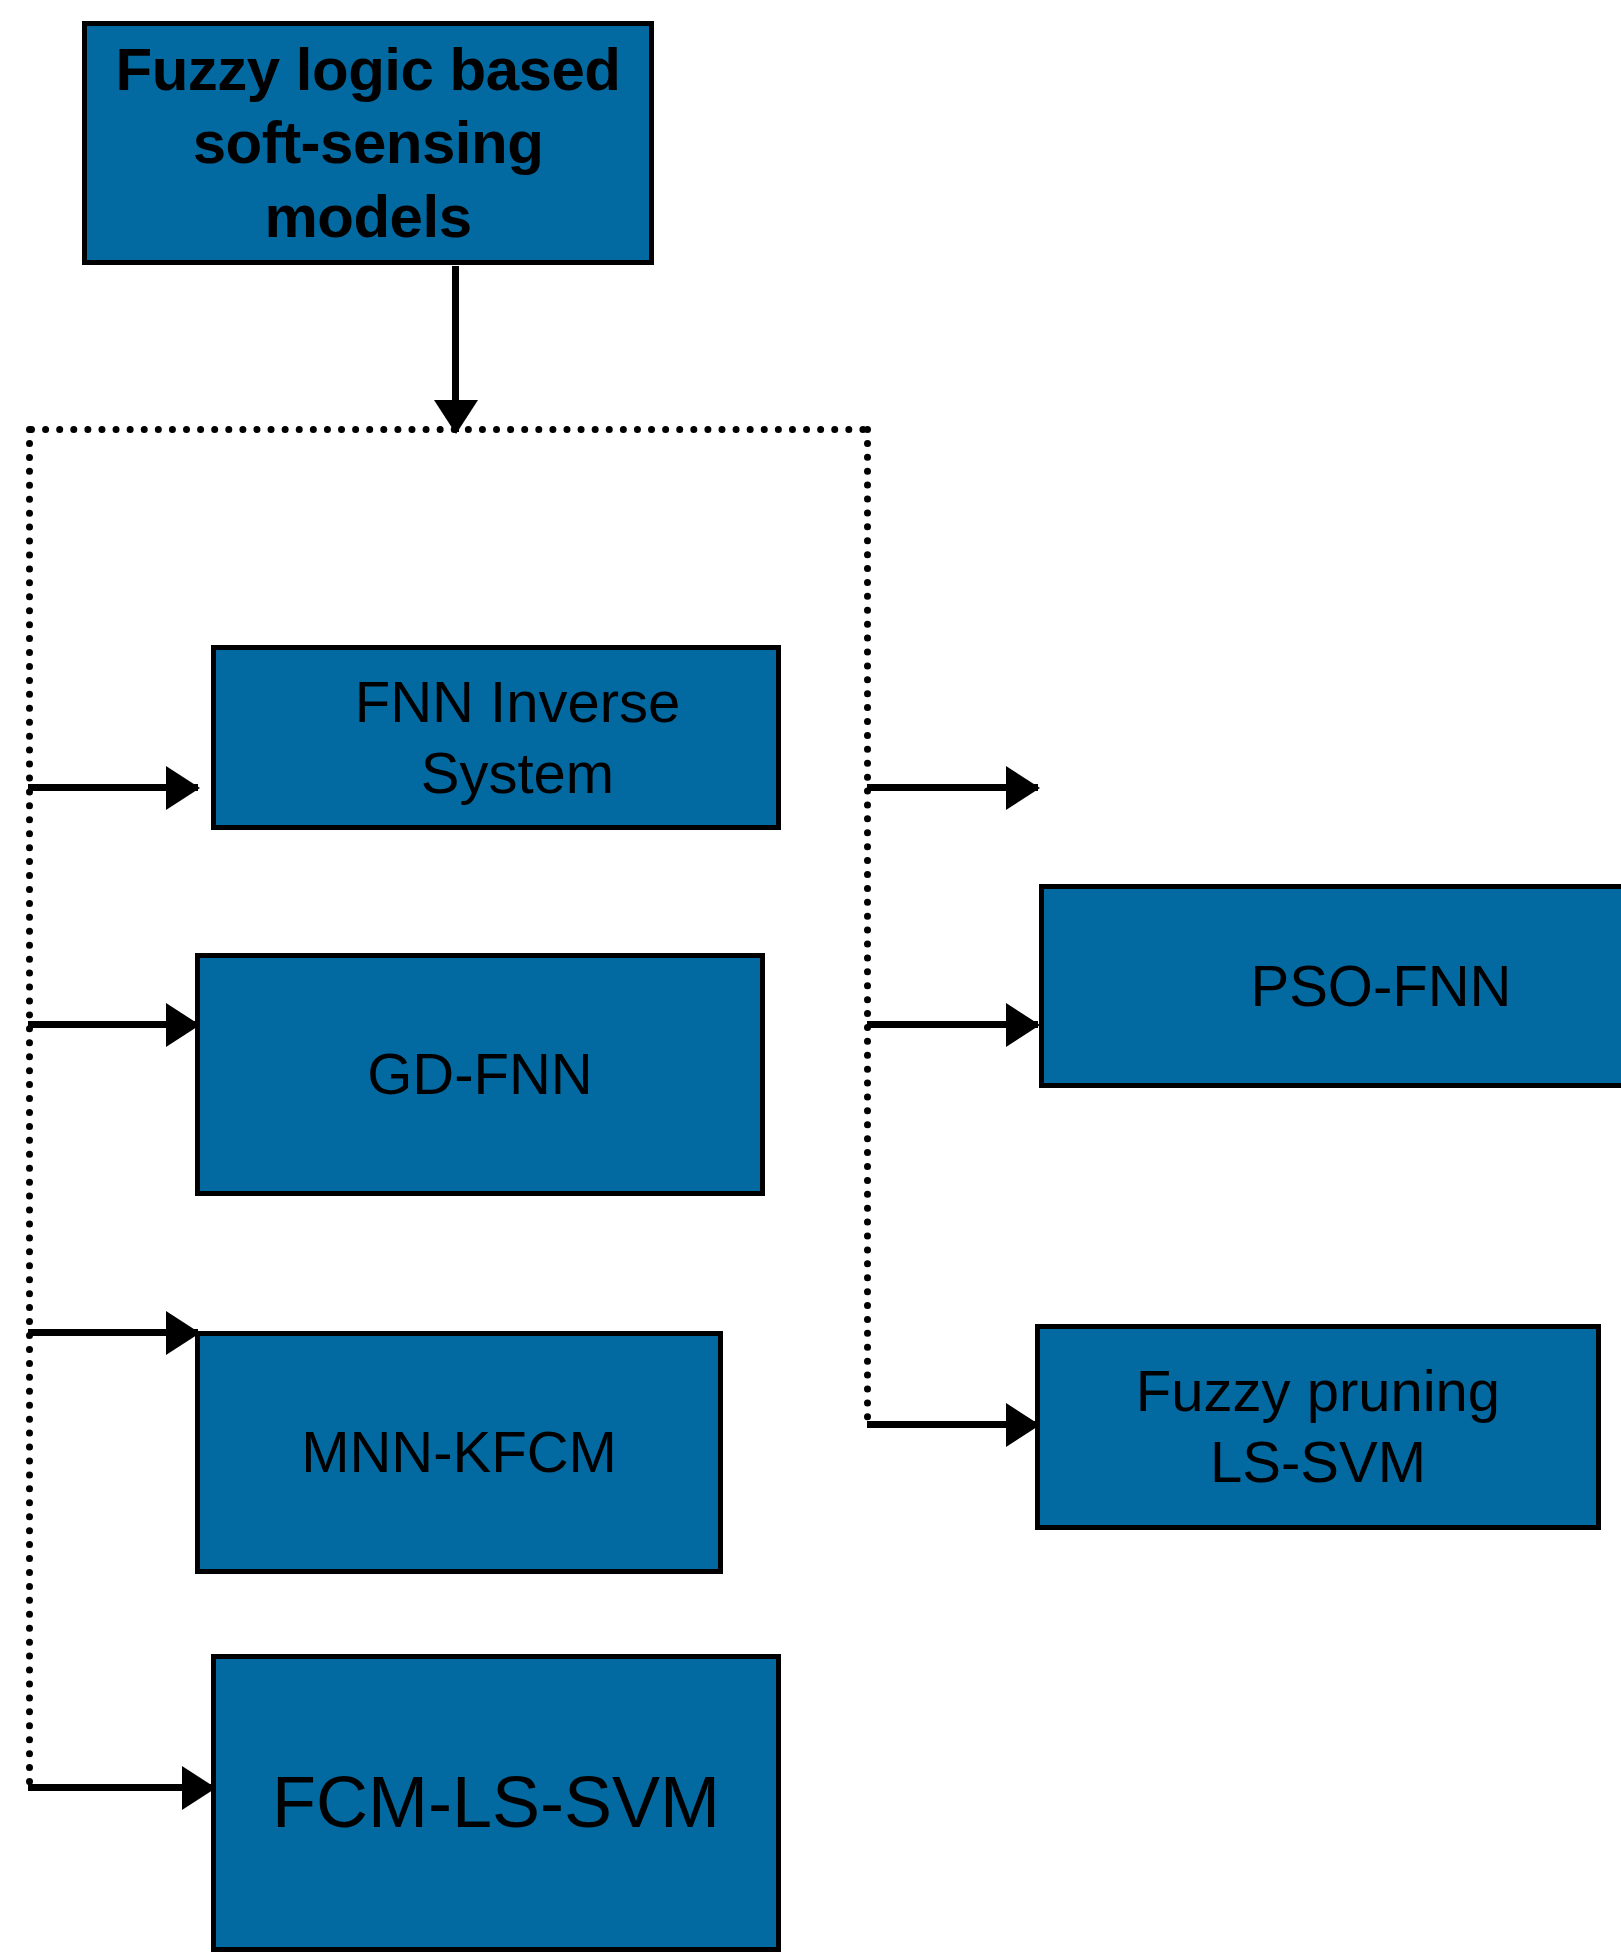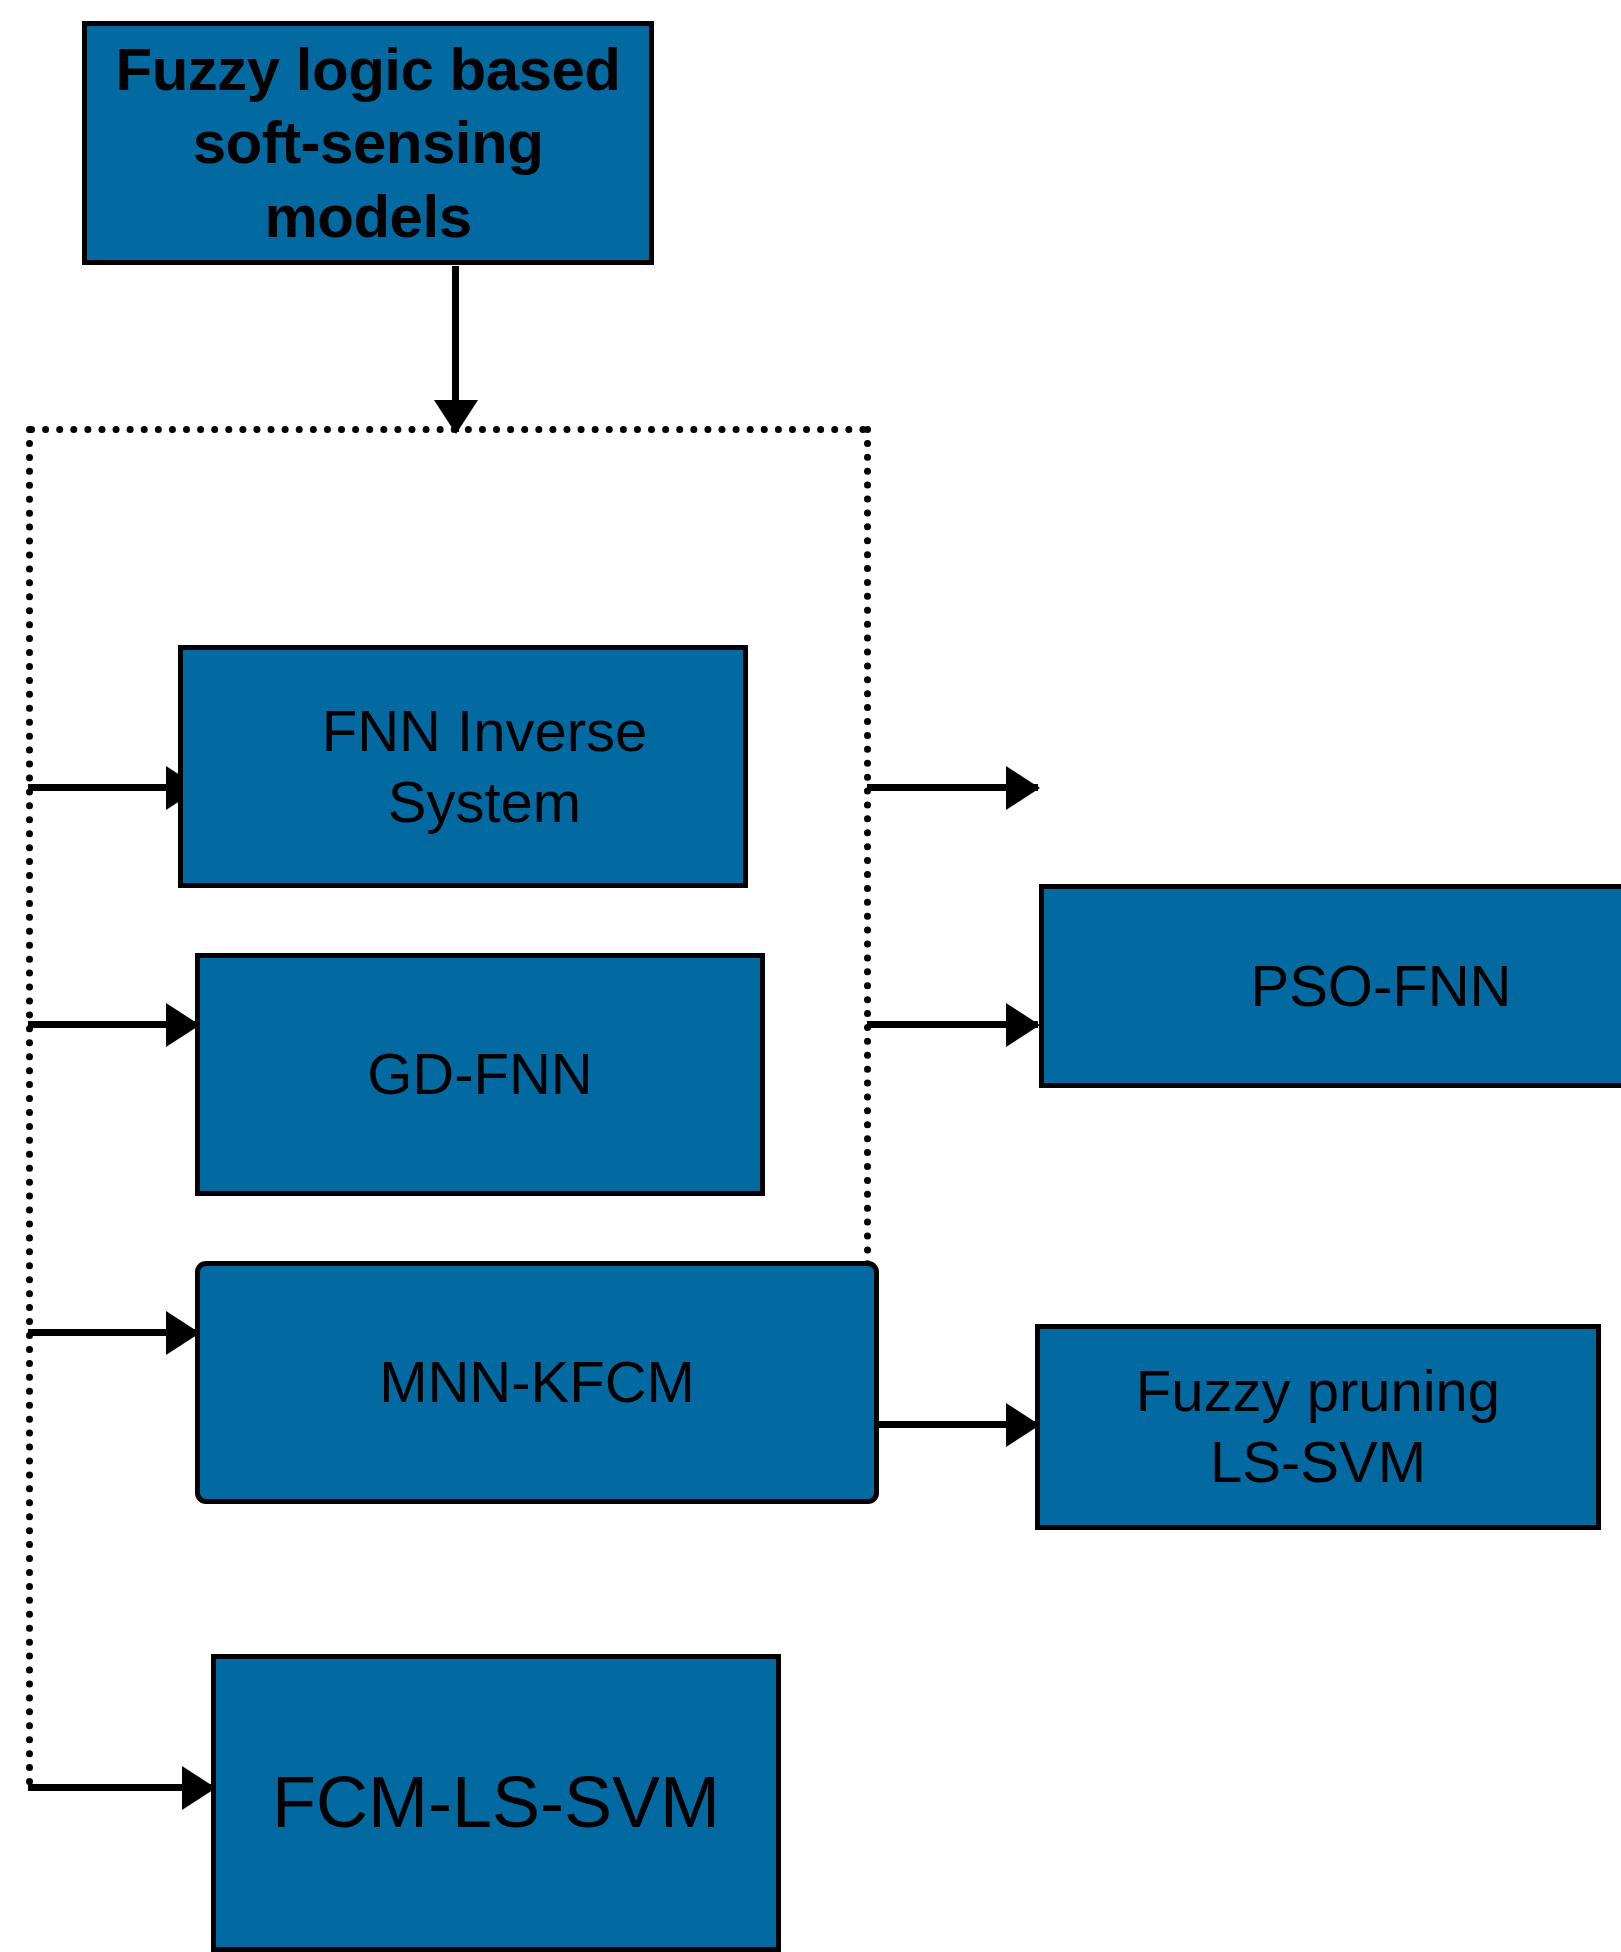--- a/index.html
+++ b/index.html
@@ -34,23 +34,23 @@
   .node-root {
     left: 82px;
     top: 21px;
     width: 572px;
     height: 244px;
     font-size: 60px;
     font-weight: bold;
     letter-spacing: -0.5px;
   }
   
-  .node-l1 { left: 178px; top: 645px;  width: 570px; height: 243px; font-size: 58px; padding-left: 43px; }
+  .node-l1 { left: 211px; top: 645px;  width: 570px; height: 185px; font-size: 58px; padding-left: 43px; }
   .node-l2 { left: 195px; top: 953px;  width: 570px; height: 243px; font-size: 58px; text-align: center; }
-  .node-l3 { left: 195px; top: 1261px; width: 684px; height: 243px; font-size: 58px; border-radius: 11px; }
+  .node-l3 { left: 195px; top: 1331px; width: 528px; height: 243px; font-size: 58px; }
   .node-l4 { left: 211px; top: 1654px; width: 570px; height: 298px; font-size: 72px; }
 
   
   .node-r1 { left: 1035px; top: 642px;  width: 566px; height: 206px; font-size: 58px; }
   .node-r2 { left: 1039px; top: 884px;  width: 660px; height: 204px; font-size: 58px; padding-left: 24px; }
   .node-r3 { left: 1035px; top: 1324px; width: 566px; height: 206px; font-size: 58px; }
   .dot-edge-top {
     position: absolute;
     left: 28px;
     top: 426px;

